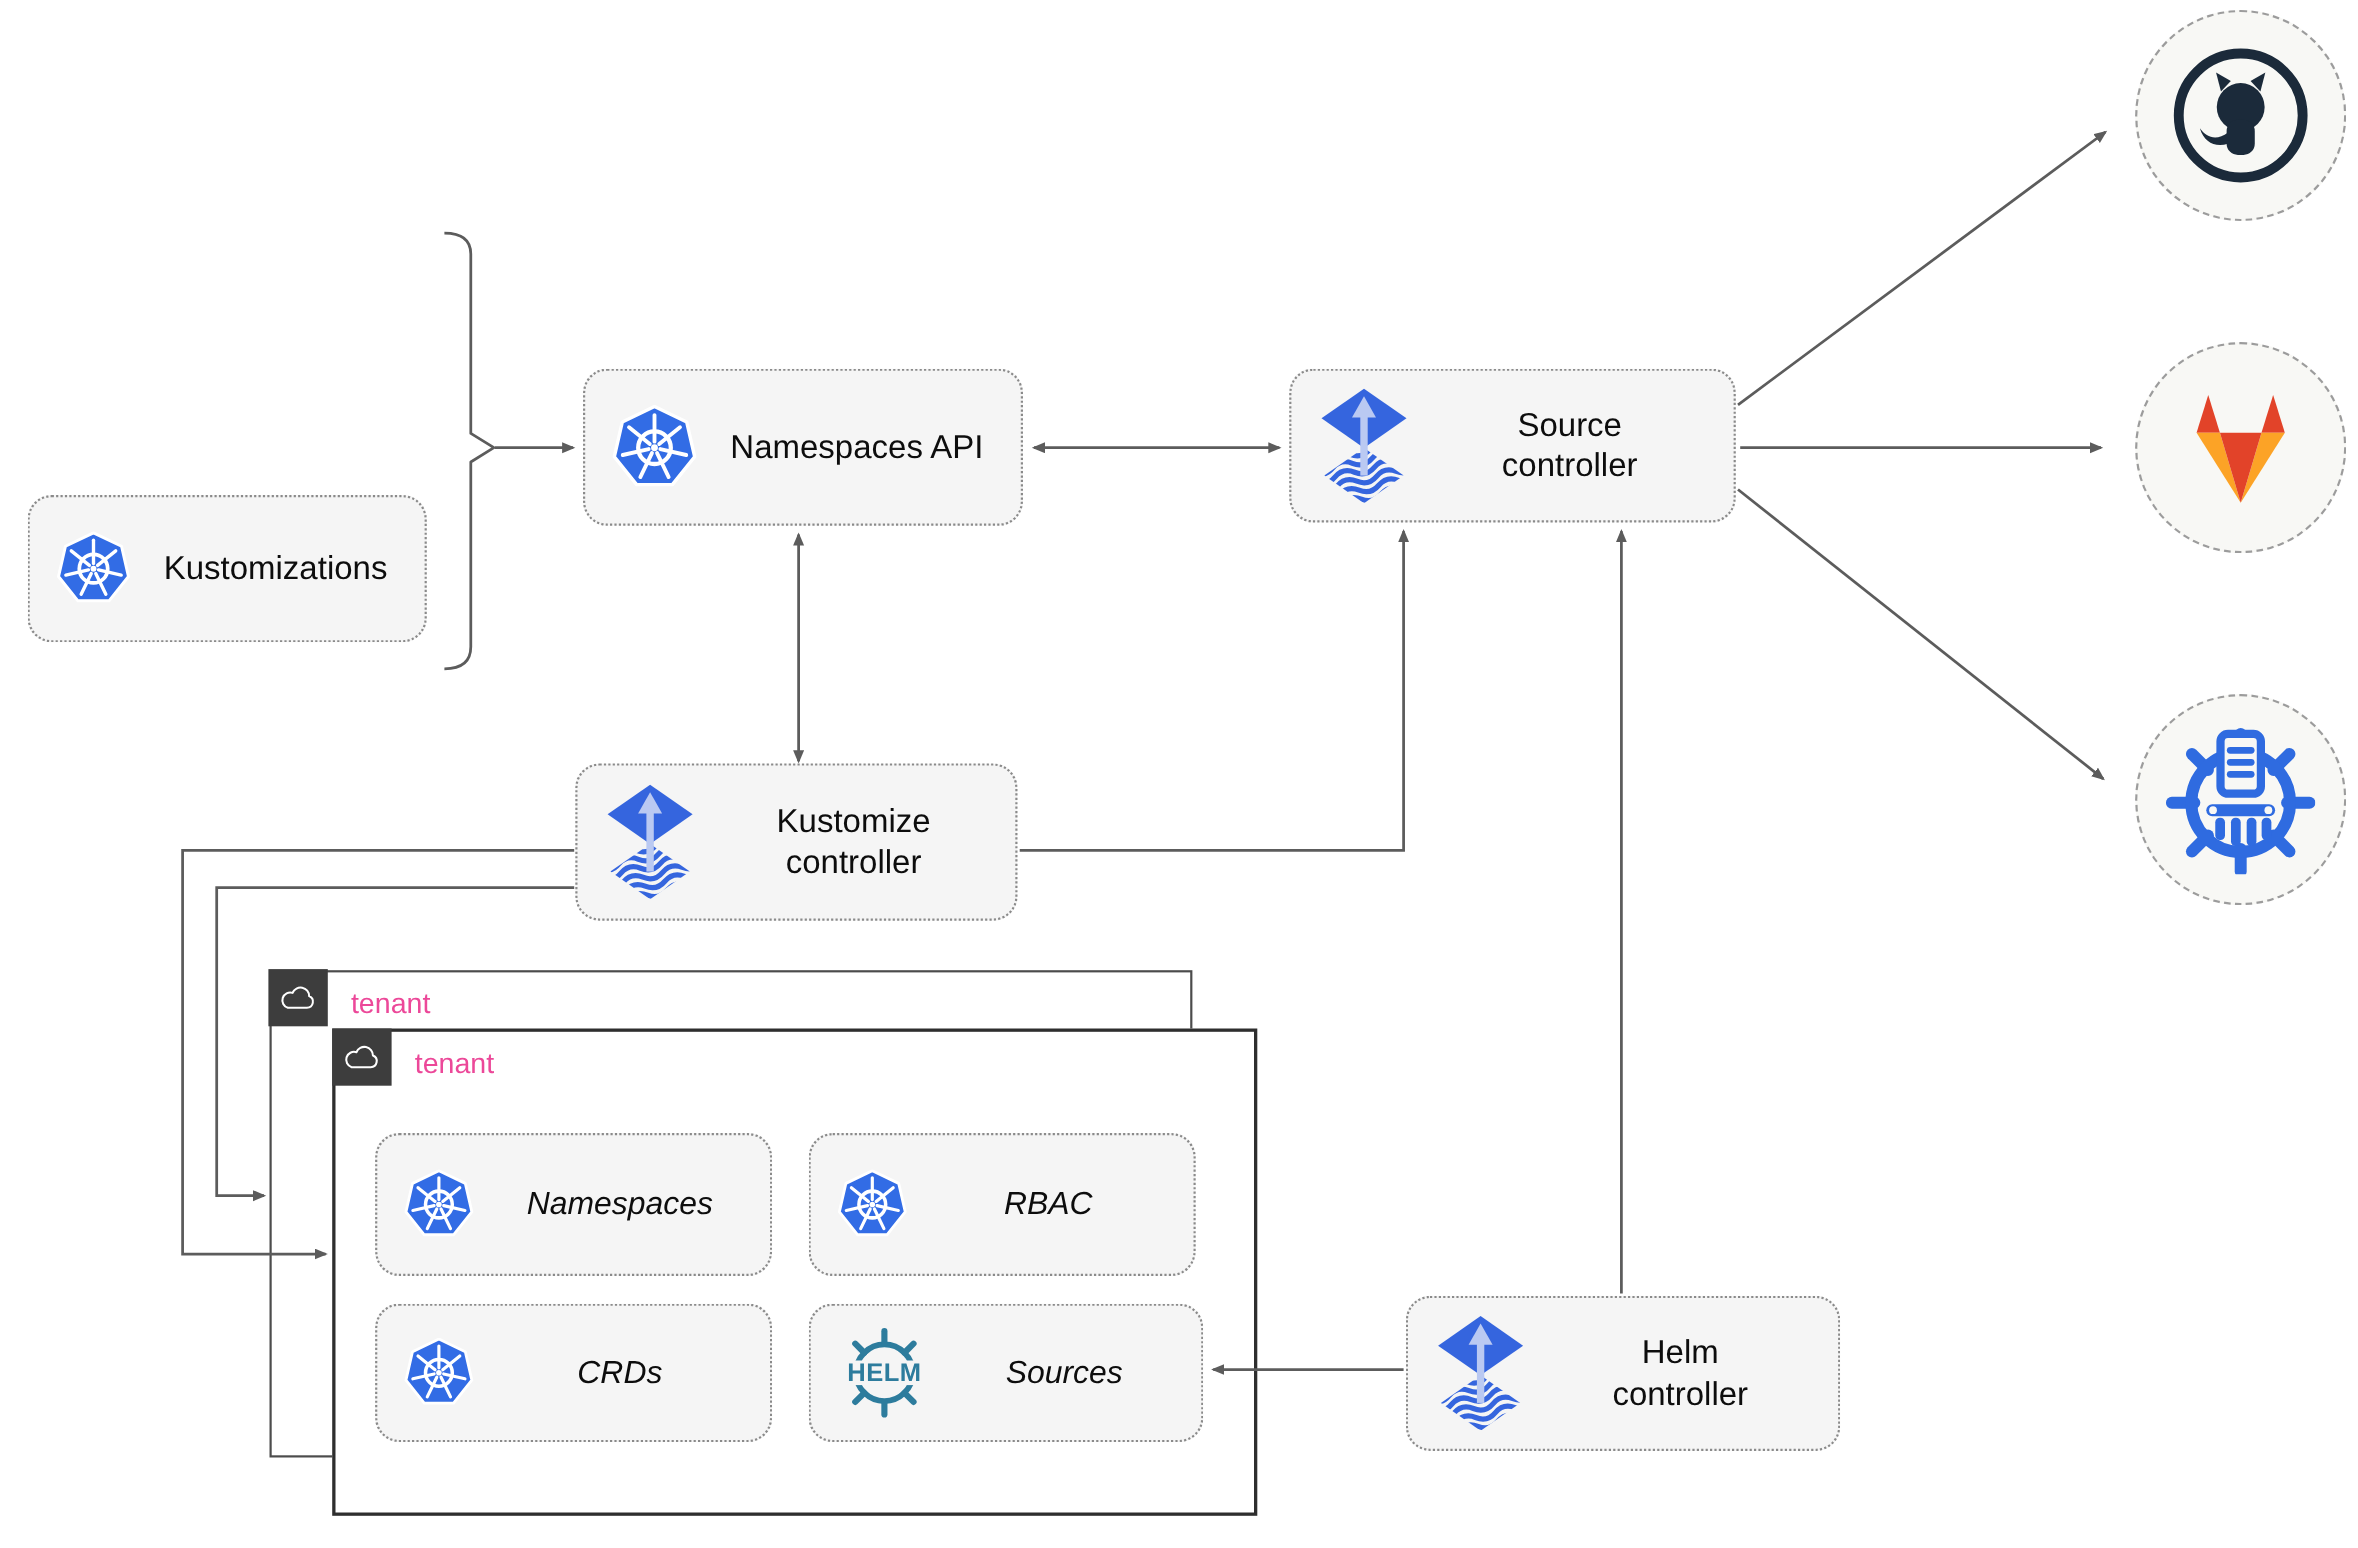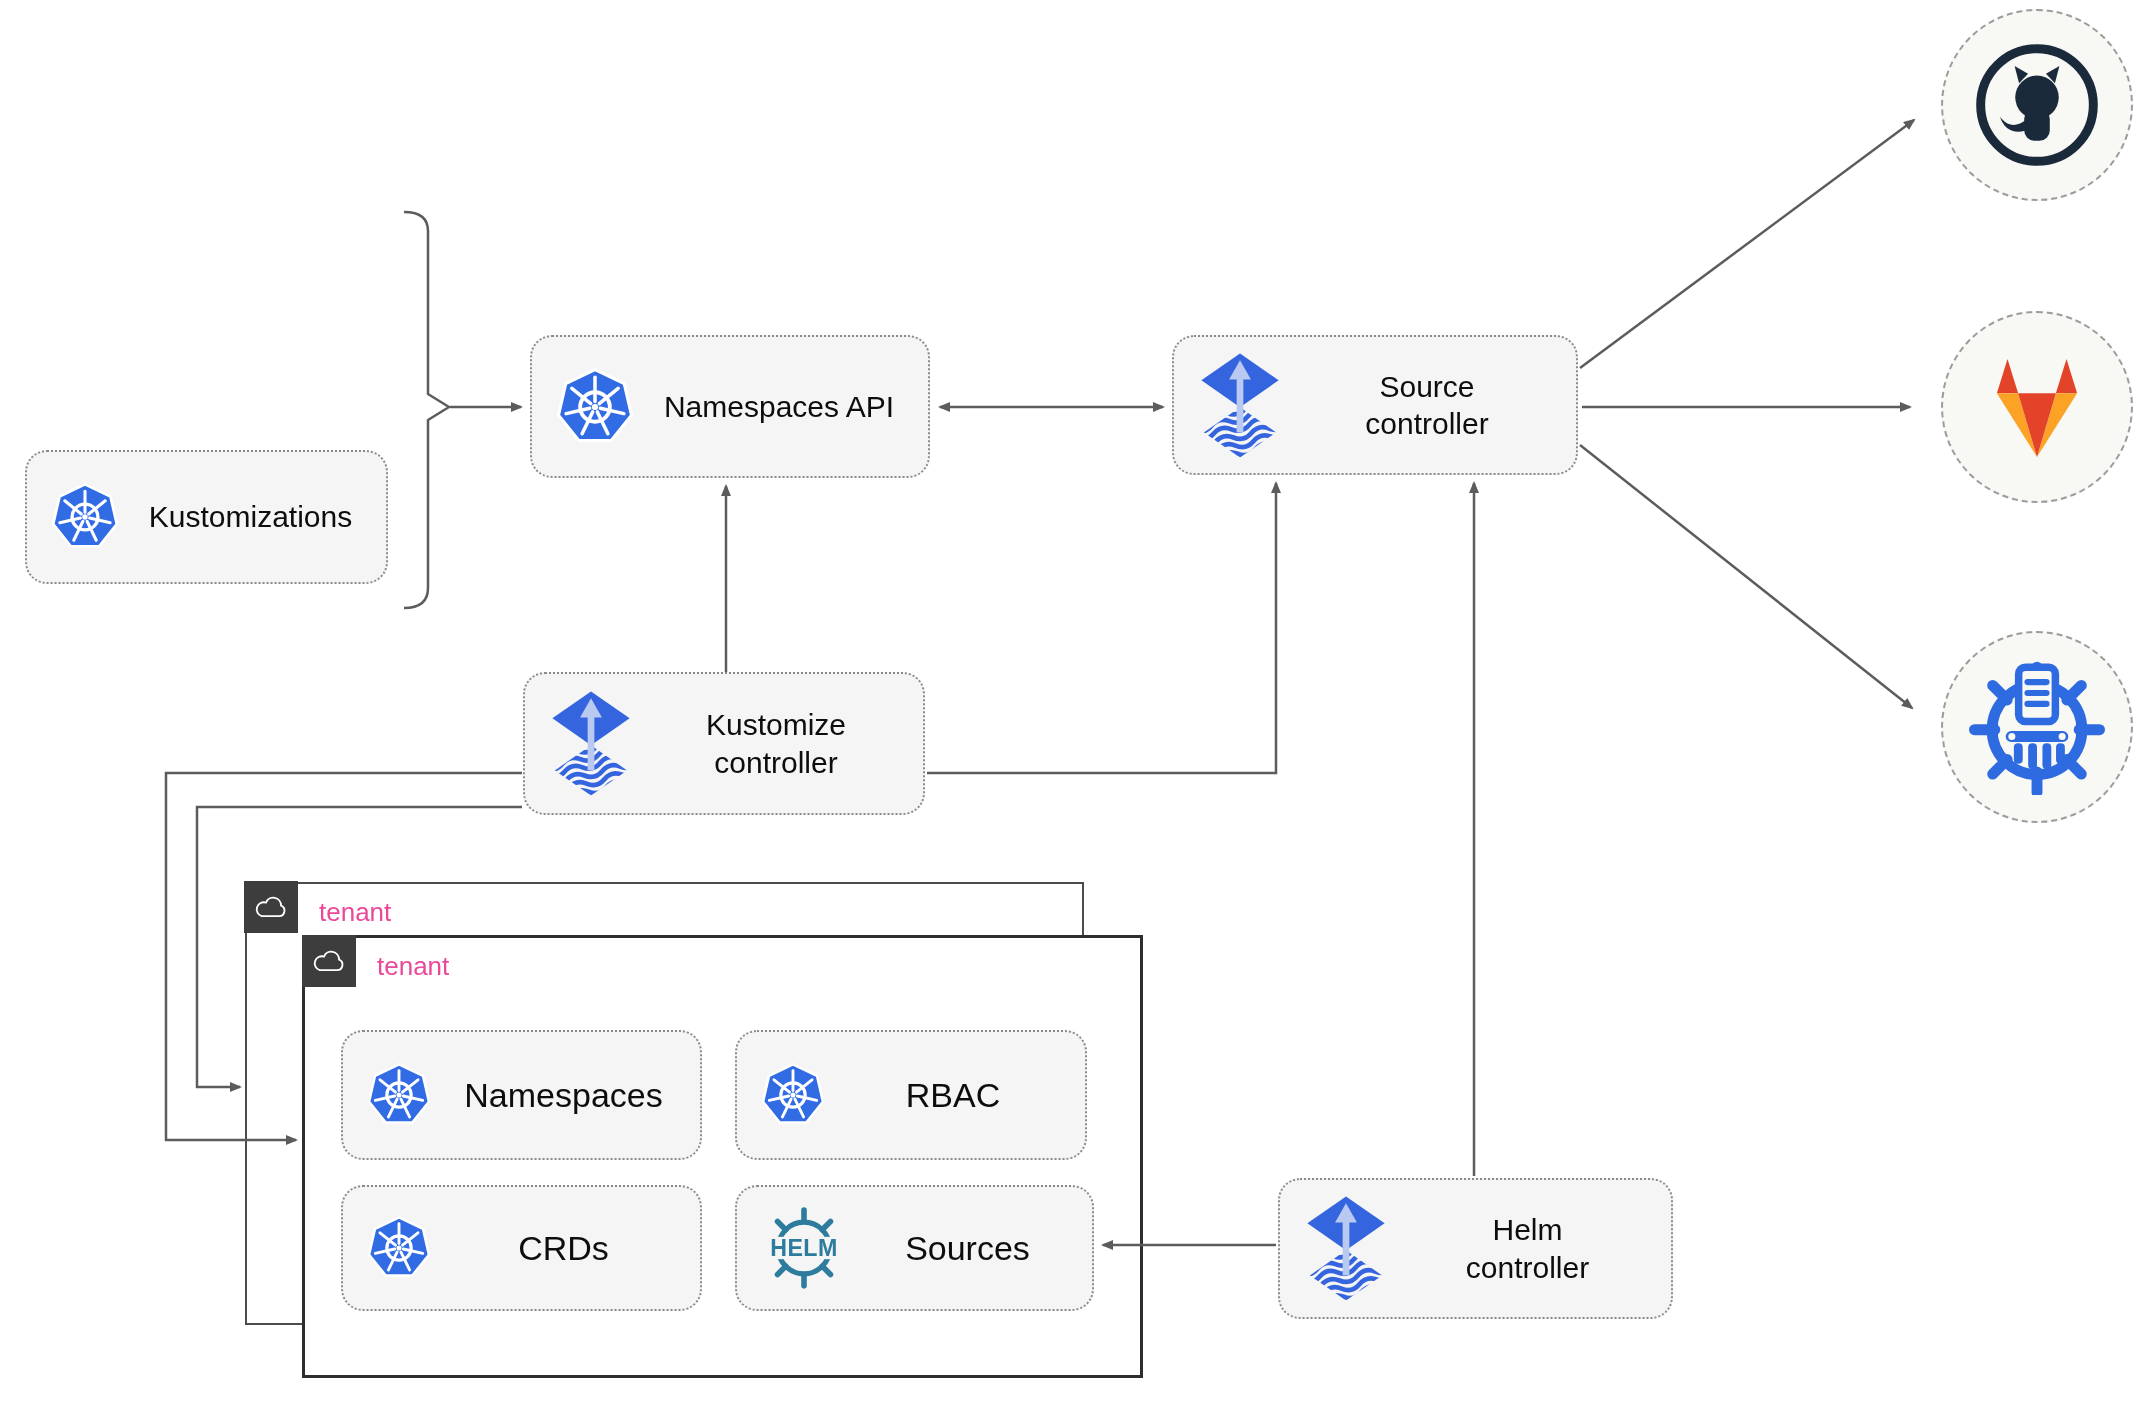--- a/index.html
+++ b/index.html
@@ -11,21 +11,21 @@
   .connectors{position:absolute;left:0;top:0;z-index:2;}
 
   
   .node{position:absolute;box-sizing:border-box;background:var(--node_fill,#f5f5f5);
         border:2px dotted var(--node_border,#8a8a8a);border-radius:22px;
         display:flex;align-items:center;z-index:3;}
   .node .icon{flex:0 0 auto;margin-left:24px;}
   .node .lbl{flex:1 1 auto;text-align:center;font-size:30px;color:#0d0d0d;
              line-height:1.25;padding:0 10px 0 6px;}
   .node .lbl span{display:block;}
-  .node.small .lbl{font-size:34px;}
+  .node.small .lbl{font-size:29px;font-style:italic;}
 
   
   .tenant{position:absolute;box-sizing:border-box;background:#ffffff;}
   .tenant.back{border:2px solid #4c4c4c;z-index:1;}
   .tenant.front{border:3px solid #2e2e2e;z-index:1;}
   .badge{position:absolute;left:-3px;top:-3px;width:54px;height:52px;
          background:var(--badge_dark,#3d3d3d);display:flex;align-items:center;justify-content:center;}
   .tenant-lbl{position:absolute;left:72px;top:13px;font-size:26px;color:#ec4899;}
 
   
@@ -200,21 +200,21 @@
   <div class="node" style="left:1172px;top:335px;width:406px;height:140px">
     <svg class="icon" width="84" height="111" viewBox="0 0 100 132">
         <use href="#sym-flux"></use>
       </svg>
     <div class="lbl">
       <span>Source</span>
       <span>controller</span>
     </div>
   </div>
 
-  <div class="node" style="left:523px;top:672px;width:402px;height:143px">
+  <div class="node" style="left:523px;top:694px;width:402px;height:143px">
     <svg class="icon" width="84" height="111" viewBox="0 0 100 132">
         <use href="#sym-flux"></use>
       </svg>
     <div class="lbl">
       <span>Kustomize</span>
       <span>controller</span>
     </div>
   </div>
 
   <div class="node" style="left:1278px;top:1178px;width:395px;height:141px">

